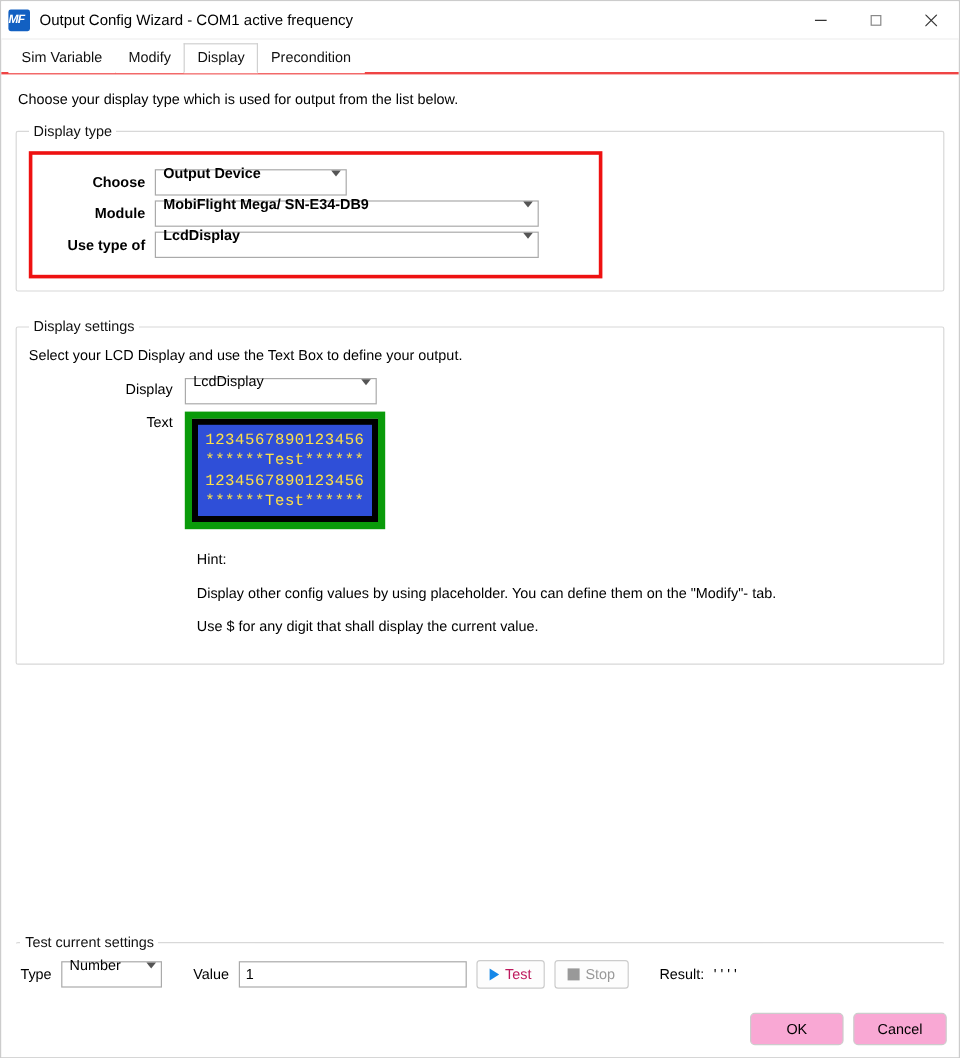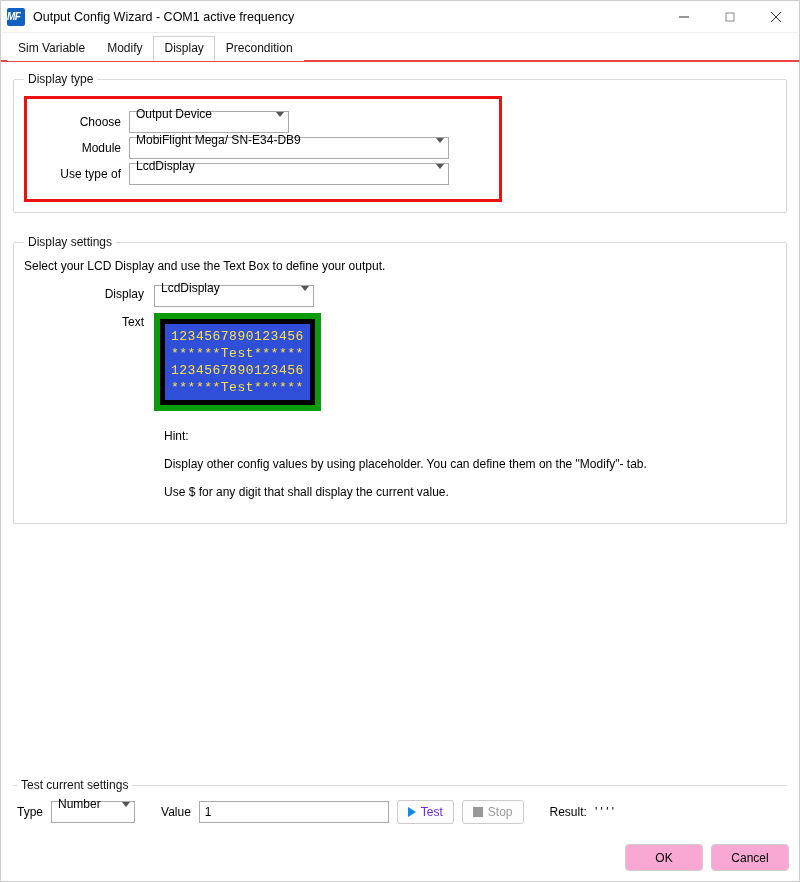--- a/index.html
+++ b/index.html
@@ -94,20 +94,21 @@
 
   .display-type-inner {
     border: 3px solid #e11;
     padding: 8px 12px 10px 12px;
     width: 478px;
   }
   .row {
     display:flex;
     align-items:center;
     margin: 4px 0;
+    font-weight: bold;
   }
   .row > label {
     width: 90px;
     text-align: right;
     padding-right: 8px;
     font-size:12px;
   }
   .select {
     height: 22px;
     border:1px solid #aaa;
@@ -178,21 +179,21 @@
     height:22px;border:1px solid #aaa;background:#fff;padding:0 5px;font-size:12px;
   }
   .btn{
     height:24px;
     padding: 0 10px;
     border:1px solid #ccc;
     border-radius:3px;
     background:#fdfdfd;
     font-size:12px;
     display:inline-flex;align-items:center;gap:5px;
-    color:#6d28d9;
+    color:#be185d;
   }
   .btn.disabled{color:#999;}
   .play-icon{width:0;height:0;border-top:5px solid transparent;border-bottom:5px solid transparent;border-left:8px solid #1587e8;}
   .stop-icon{width:10px;height:10px;background:#999;}
 
   .dlg-btns{
     display:flex;
     gap:8px;
     justify-content:flex-end;
     padding: 6px 10px 10px 0;
@@ -233,20 +234,21 @@
 </div>
 
 <div class="tabs">
   <div class="tab">Sim Variable</div>
   <div class="tab">Modify</div>
   <div class="tab active">Display</div>
   <div class="tab">Precondition</div>
 </div>
 
 <div class="main">
+  <div class="instr">Choose your display type which is used for output from the list below.</div>
 
   <fieldset>
     <legend>Display type</legend>
     <div class="display-type-inner">
       <div class="row">
         <label>Choose</label>
         <div class="select w-160">
           <span>Output Device</span>
           <span class="caret"></span>
         </div>

